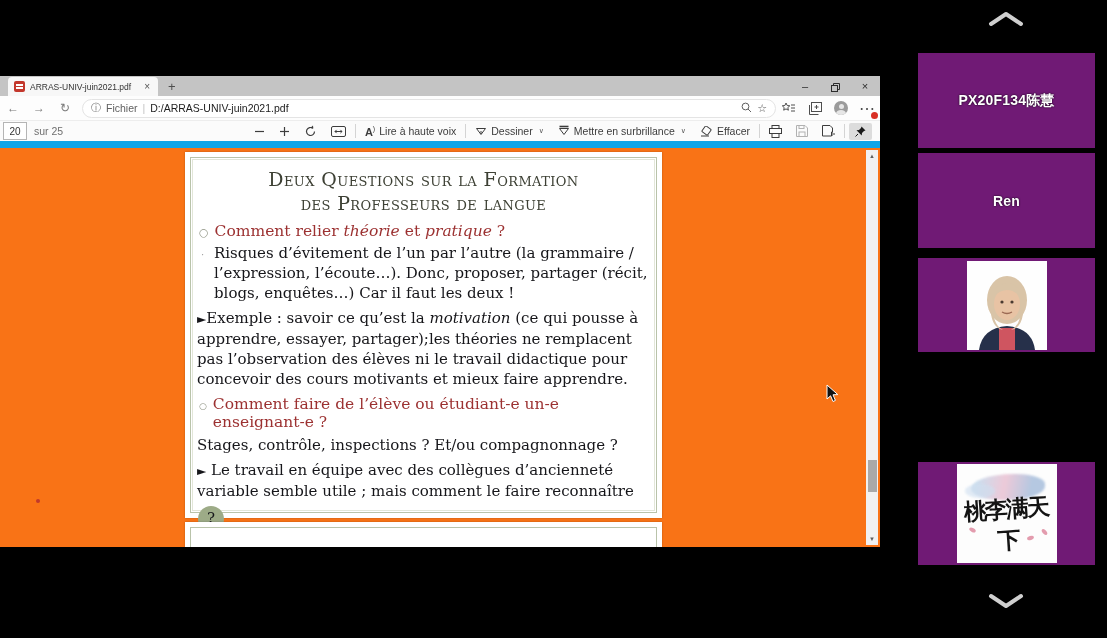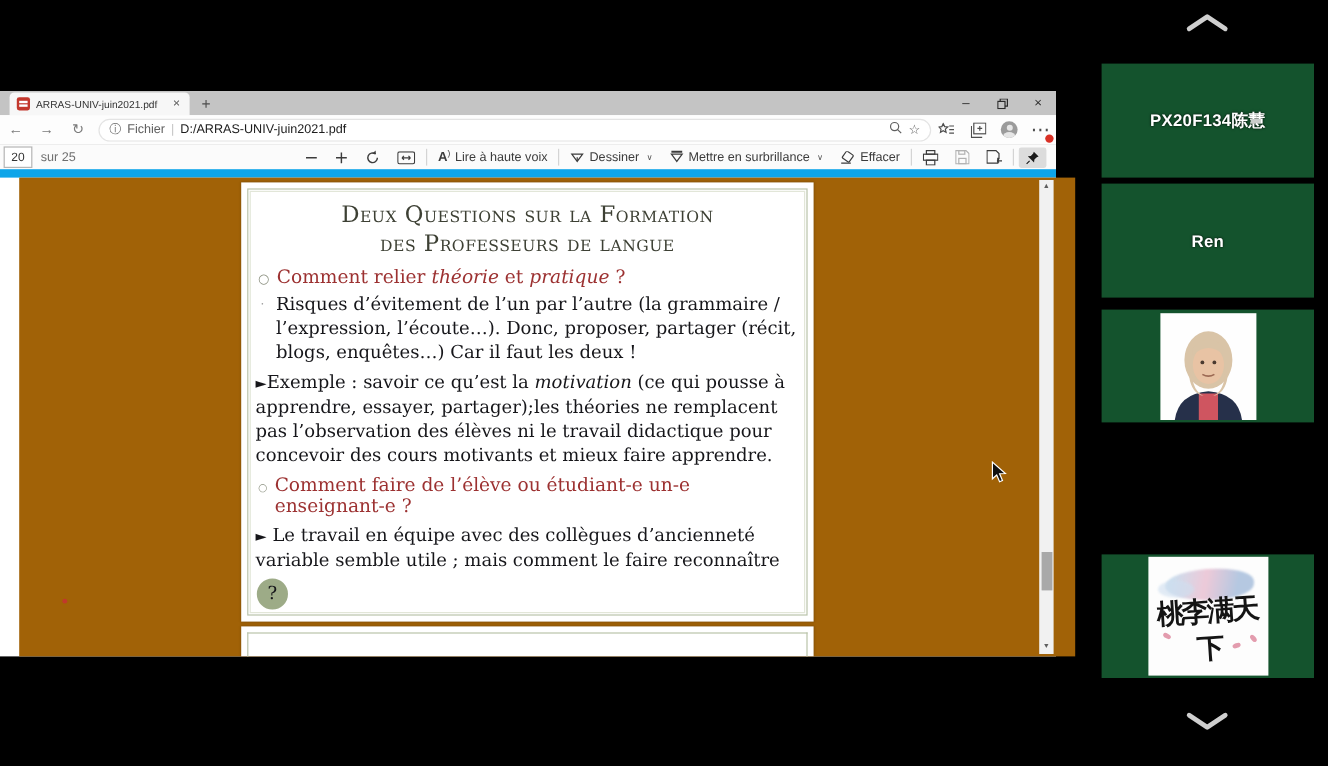--- a/index.html
+++ b/index.html
@@ -44,21 +44,21 @@
   .tbtn { display:flex; align-items:center; gap:4px; padding:0 7px; color:#3c3c3c; white-space:nowrap; }
   .tbtn svg { display:block; }
   .tbdiv { width:1px; height:14px; background:#d4d4d4; margin:0 2px; }
   .chev { font-size:7px; color:#555; margin-left:2px; }
   .readaloud-a { font-size:11px; font-weight:bold; }
   .readaloud-p { font-size:7px; vertical-align:super; }
   .pinbtn { background:#dcdcdc; border-radius:2px; padding:3px 6px; margin:0 8px 0 2px; }
   .disabled svg { opacity:.38; }
 
   
-  .pdfcontent { position:absolute; left:16px; top:72px; width:880px; height:399px; background:#a16207; overflow:hidden; }
+  .pdfcontent { position:absolute; left:0; top:72px; width:880px; height:399px; background:#f97316; overflow:hidden; }
   .page { position:absolute; left:185px; top:4px; width:477px; height:366px; background:#fff; box-shadow:0 0 2px rgba(0,0,0,.25); }
   .pageframe { position:absolute; inset:5px; border:1px solid #b9c3aa; }
   .pageframe:before { content:""; position:absolute; inset:1px; border:1px solid #e2e6d8; }
   .page2 { position:absolute; left:185px; top:374px; width:477px; height:25px; background:#fff; box-shadow:0 0 2px rgba(0,0,0,.25); }
   .page2 .pf2 { position:absolute; left:5px; right:5px; top:5px; bottom:-2px; border:1px solid #b9c3aa; border-bottom:none; }
 
   
   .slidebody { position:absolute; inset:8px 12px; font-family:"DejaVu Serif", serif; color:#16161a; }
   .sl-title { text-align:center; font-variant:small-caps; font-size:19px; line-height:24px; color:#3d4034; letter-spacing:.4px; margin-top:7px; }
   .redline { color:#9c3131; font-size:15.5px; margin-top:7px; display:flex; align-items:baseline; }
@@ -77,21 +77,21 @@
   
   .vscroll { position:absolute; right:2px; top:74px; width:12px; height:395px; background:#f1f1f1; }
   .vscroll .arr { position:absolute; left:0; width:12px; text-align:center; font-size:6px; color:#5f5f5f; }
   .vthumb { position:absolute; left:1.5px; top:310px; width:9px; height:32px; background:#a9a9a9; }
 
   
   #cursor { position:absolute; left:826px; top:384px; }
 
   
   .panel-chevron { position:absolute; left:985px; width:42px; height:18px; }
-  .tile { position:absolute; left:918px; width:177px; background:#14532d; display:flex; align-items:center; justify-content:center; overflow:hidden; }
+  .tile { position:absolute; left:918px; width:177px; background:#701a75; display:flex; align-items:center; justify-content:center; overflow:hidden; }
   .tile-name { color:#fff; font-size:14px; font-weight:bold; letter-spacing:.2px; text-shadow:0 0 2px #000; }
   .photo-frame { width:80px; height:89px; background:#fefefe; display:flex; align-items:flex-end; justify-content:center; }
   .art-frame { width:100px; height:99px; background:#fdfdfd; position:relative; overflow:hidden; }
   .art-splash { position:absolute; left:14px; top:10px; width:74px; height:26px; border-radius:60% 40% 55% 45%; background:linear-gradient(100deg,#bcd3e8 10%,#e8b9cd 45%,#9db7d8 80%); opacity:.75; filter:blur(1px); }
   .art-splash2 { position:absolute; left:8px; top:20px; width:30px; height:14px; border-radius:50%; background:#cfdff0; opacity:.6; filter:blur(1px); }
   .art-text { position:absolute; left:0; top:30px; width:100%; text-align:center; font-family:"DejaVu Serif", serif; font-weight:bold; font-size:23px; color:#141414; transform:rotate(-4deg); letter-spacing:-2px; }
   .petal { position:absolute; width:7px; height:4px; border-radius:50%; background:#e39cae; }
 </style>
 </head>
 <body>
@@ -266,20 +266,21 @@
             <span class="dashmark">·</span>
             <span>Risques d’évitement de l’un par l’autre (la grammaire / l’expression, l’écoute…). Donc, proposer, partager (récit, blogs, enquêtes…) Car il faut les deux !</span>
           </div>
           <div class="bodypara arrowpara">
             <span class="arrow-glyph">►</span><span>Exemple : savoir ce qu’est la </span><i>motivation</i><span> (ce qui pousse à apprendre, essayer, partager);les théories ne remplacent pas l’observation des élèves ni le travail didactique pour concevoir des cours motivants et mieux faire apprendre.</span>
           </div>
           <div class="redline" style="margin-top:6px;">
             <span class="bullet" style="font-size:9px;">○</span>
             <span>Comment faire de l’élève ou étudiant-e un-e enseignant-e ?</span>
           </div>
+          <div class="bodypara" style="margin-top:4px;">Stages, contrôle, inspections ? Et/ou compagnonnage ?</div>
           <div class="bodypara arrowpara">
             <span class="arrow-glyph">►</span><span> Le travail en équipe avec des collègues d’ancienneté variable semble utile ; mais comment le faire reconnaître </span><span class="q-circle"><span>?</span></span>
           </div>
         </div>
       </div>
 
       <div class="page2">
           <div class="pf2"></div>
         </div>
 

